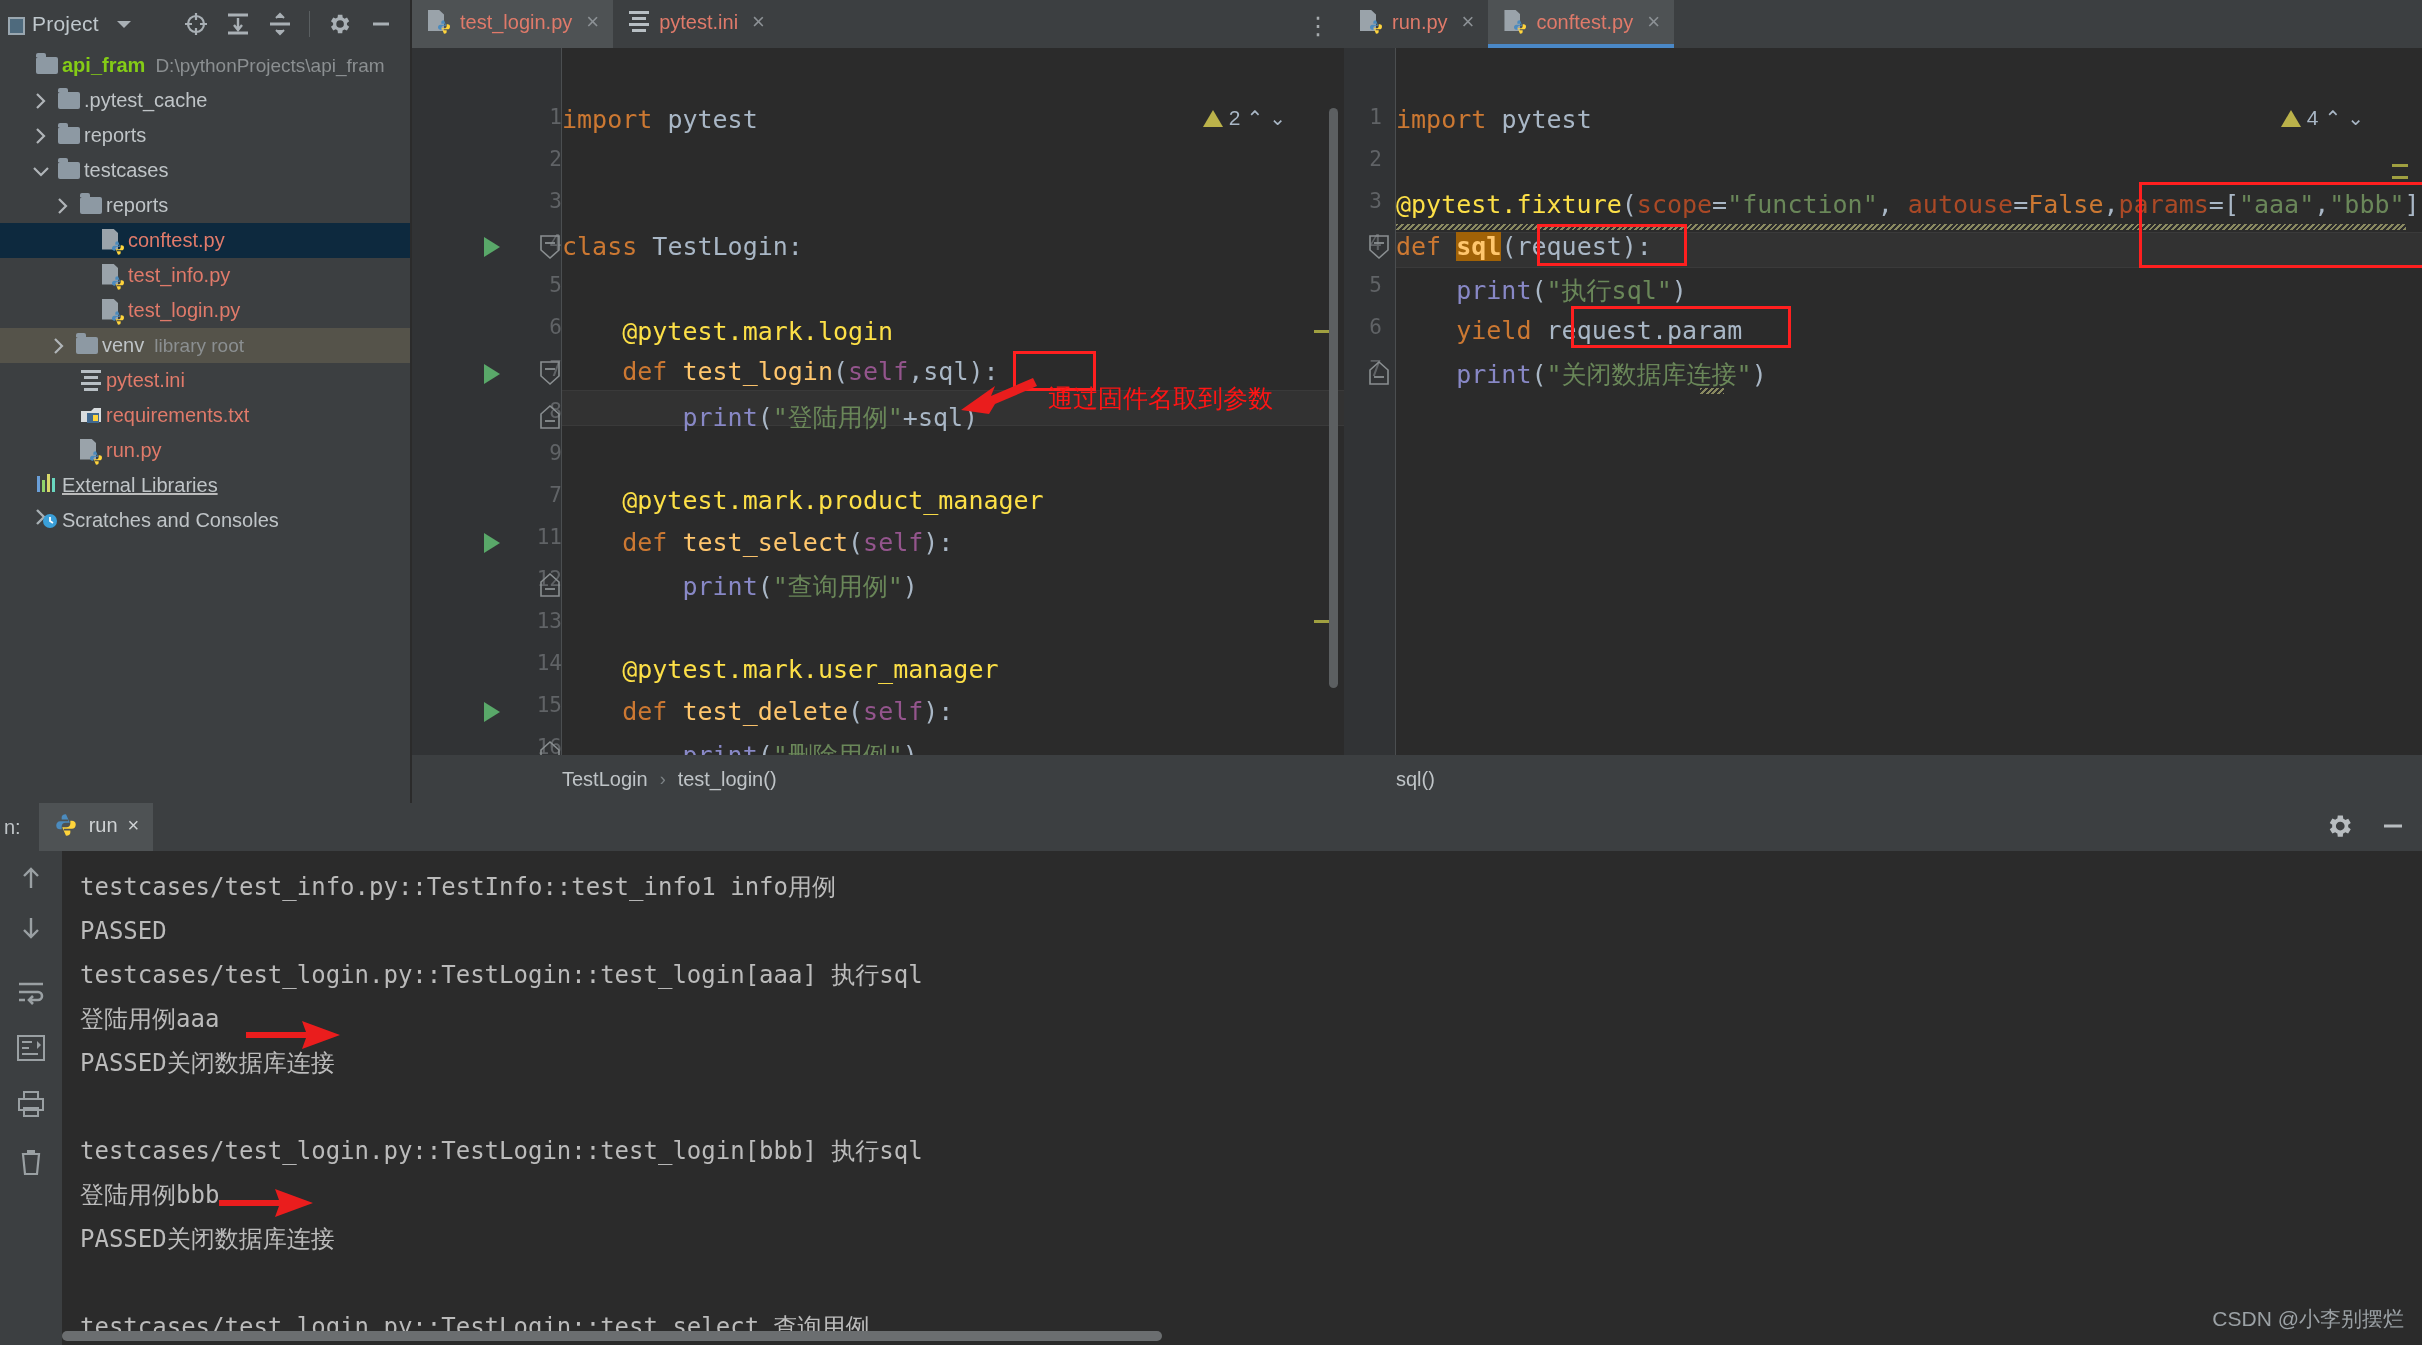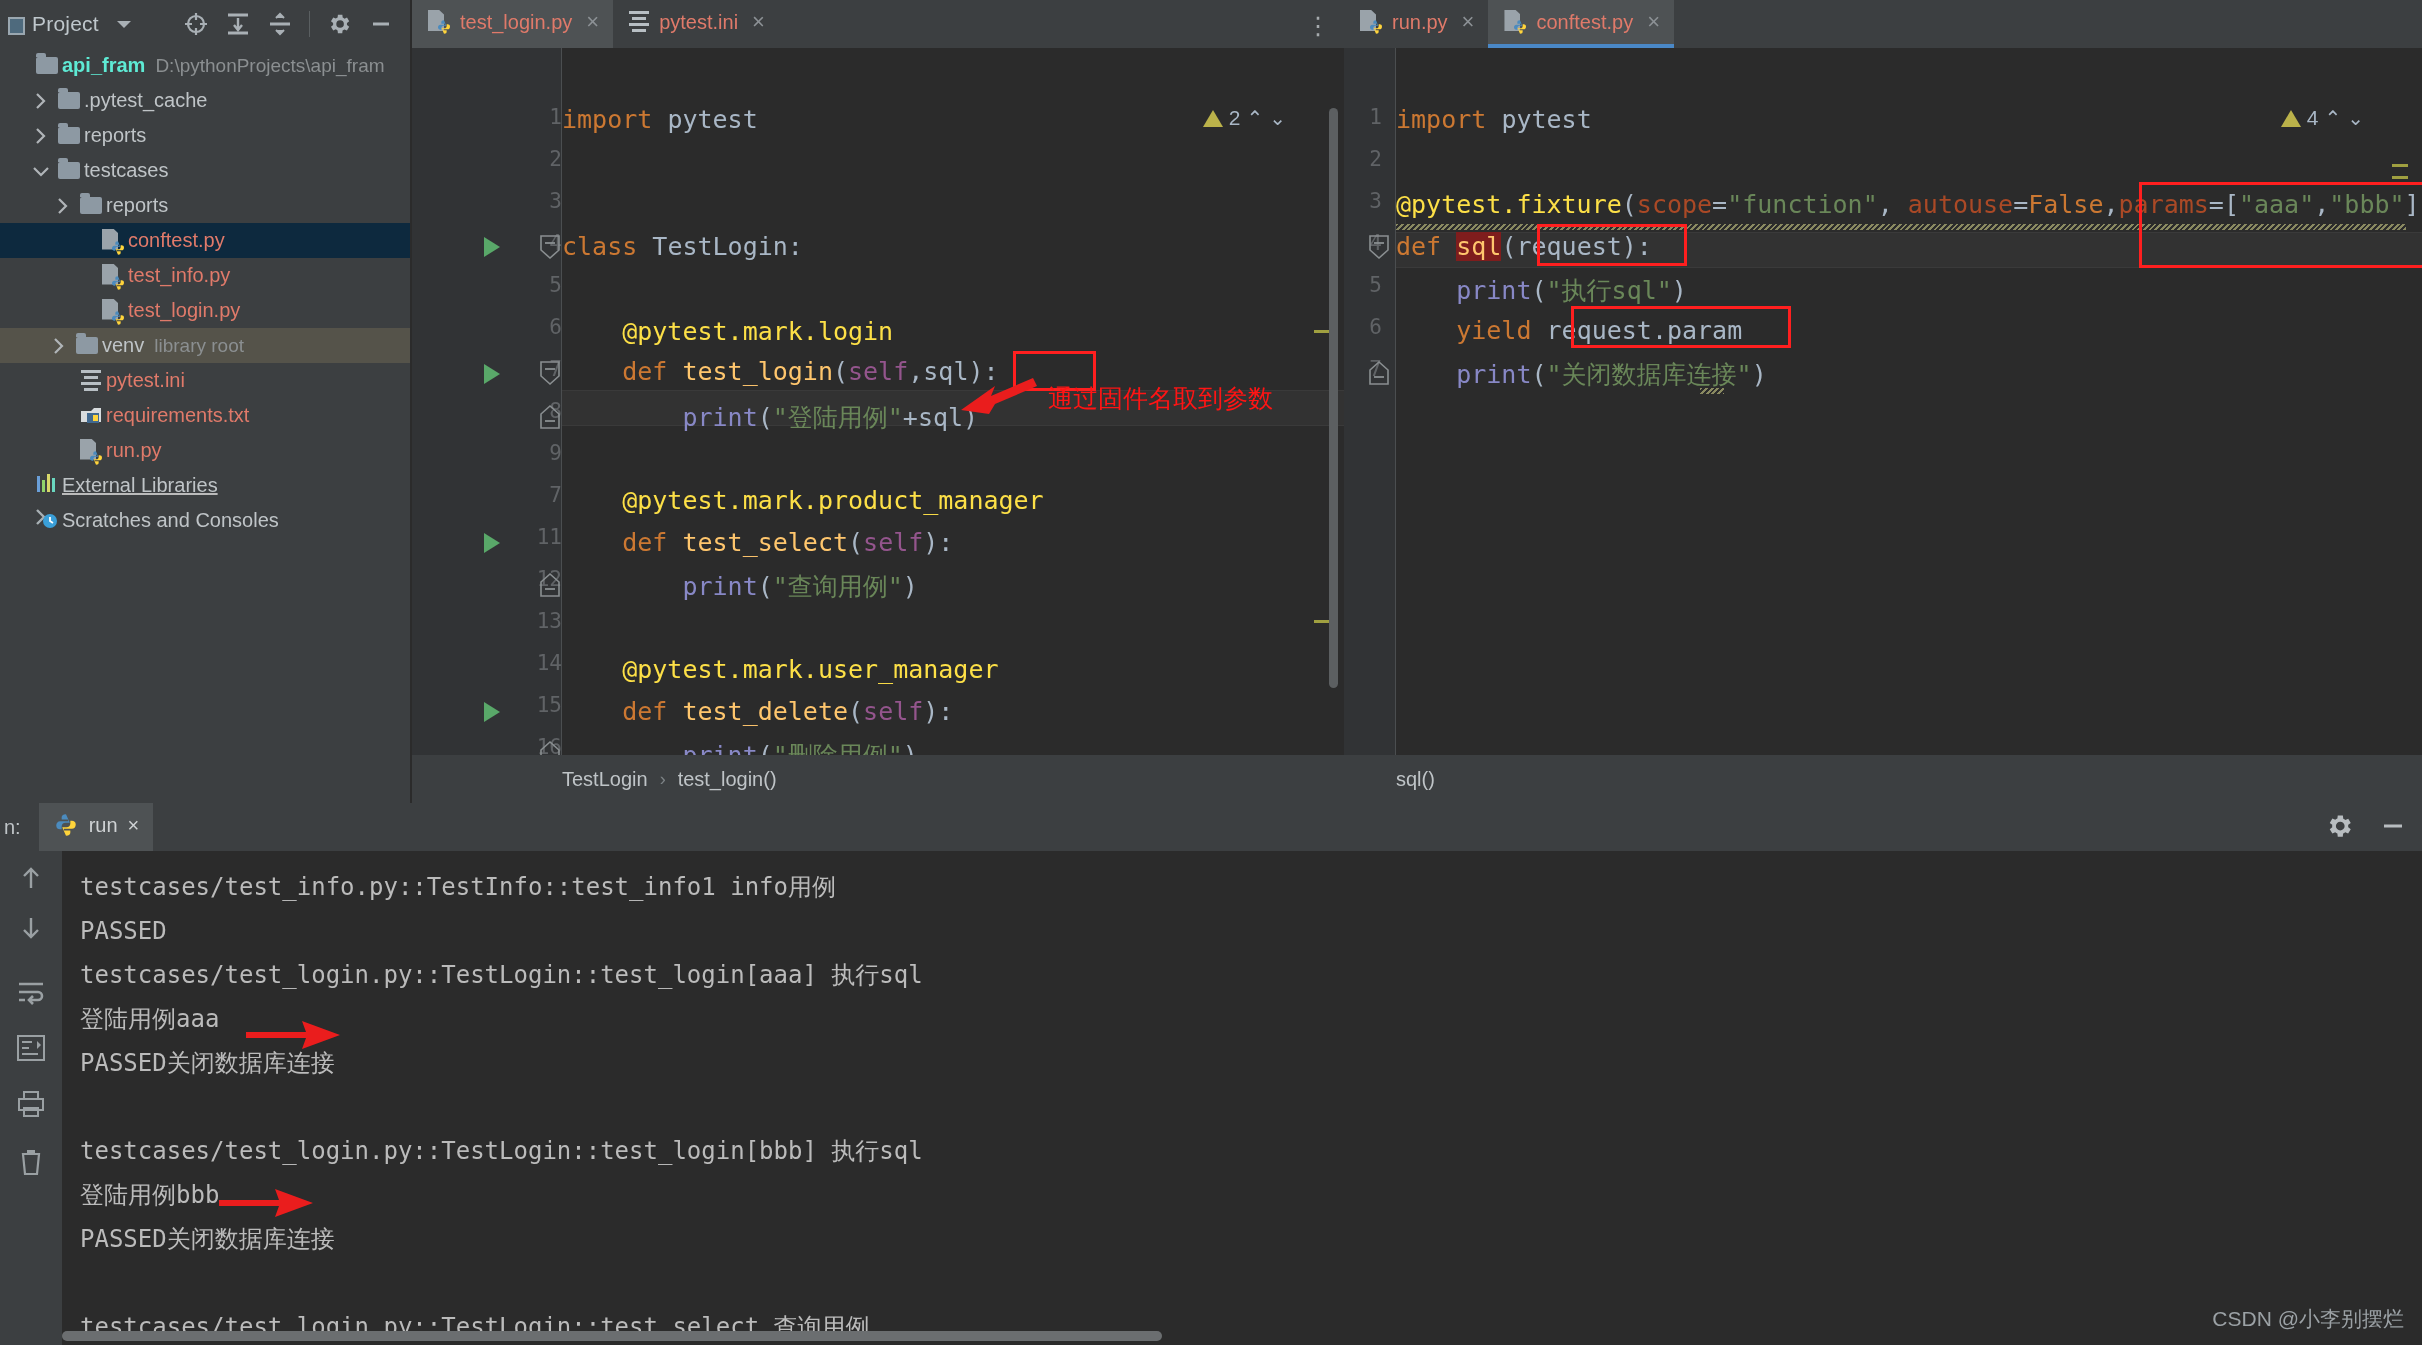--- a/index.html
+++ b/index.html
@@ -38,21 +38,21 @@
   }
   .row {
     height: 35px; display: flex; align-items: center; color: #bbbbbb; font-size: 20px;
     white-space: nowrap; padding-right: 4px;
   }
   .row.sel { background: #0d293e; }
   .row.venvsel { background: #55534a; }
   .arw { width: 26px; flex: 0 0 26px; display: flex; align-items: center; justify-content: center; }
   .arw svg { display: block; }
   .ficon { width: 30px; flex: 0 0 30px; display: flex; align-items: center; justify-content: center; }
-  .lbl-bold { font-weight: bold; color: #5eead4; }
+  .lbl-bold { font-weight: bold; color: #84cc16; }
   .lbl { color: #bfc4c7; }
   .lbl-py { color: #e07a6a; }
   .lbl-dim { color: #8b8f91; font-weight: normal; margin-left: 10px; font-size: 19px; }
 
   
   .folder { width: 22px; height: 17px; background: #8d99a3; border-radius: 2px 2px 2px 2px; position: relative; }
   .folder::before {
     content:''; position:absolute; left:0; top:-4px; width:10px; height:4px;
     background:#8d99a3; border-radius:2px 2px 0 0;
   }
@@ -110,21 +110,21 @@
   .pane-right .codeline { left: 150px; }
 
   .k-kw { color: #cc7832; }
   .k-fn { color: #ffc66d; }
   .k-self { color: #94558d; }
   .k-str { color: #6a8759; }
   .k-deco { color: #fde047; }
   .k-plain { color: #a9b7c6; }
   .k-print { color: #8888c6; }
   .k-kwarg { color: #aa4926; }
-  .cursor-hl { background: #7f1d1d; }
+  .cursor-hl { background: #a16207; font-weight: bold; }
 
   .curline { position: absolute; left: 150px; height: 36px; background: #323232; border-top:1px solid #3a3a3a; border-bottom:1px solid #3a3a3a; }
 
   .redbox { position: absolute; border: 3px solid #ff1f1f; }
   .squig { position: absolute; height: 6px; background: repeating-linear-gradient(135deg,#9a9a6a 0 2px, transparent 2px 4px); opacity:.85 }
 
   .warnbadge { position: absolute; display: flex; align-items: center; gap: 6px; color: #a9b7c6; font-size: 21px; }
   .warn-tri { width:0;height:0;border-left:10px solid transparent;border-right:10px solid transparent;border-bottom:17px solid #bbb24a; }
   .chev { color:#a9b7c6; font-size: 20px; }
 

